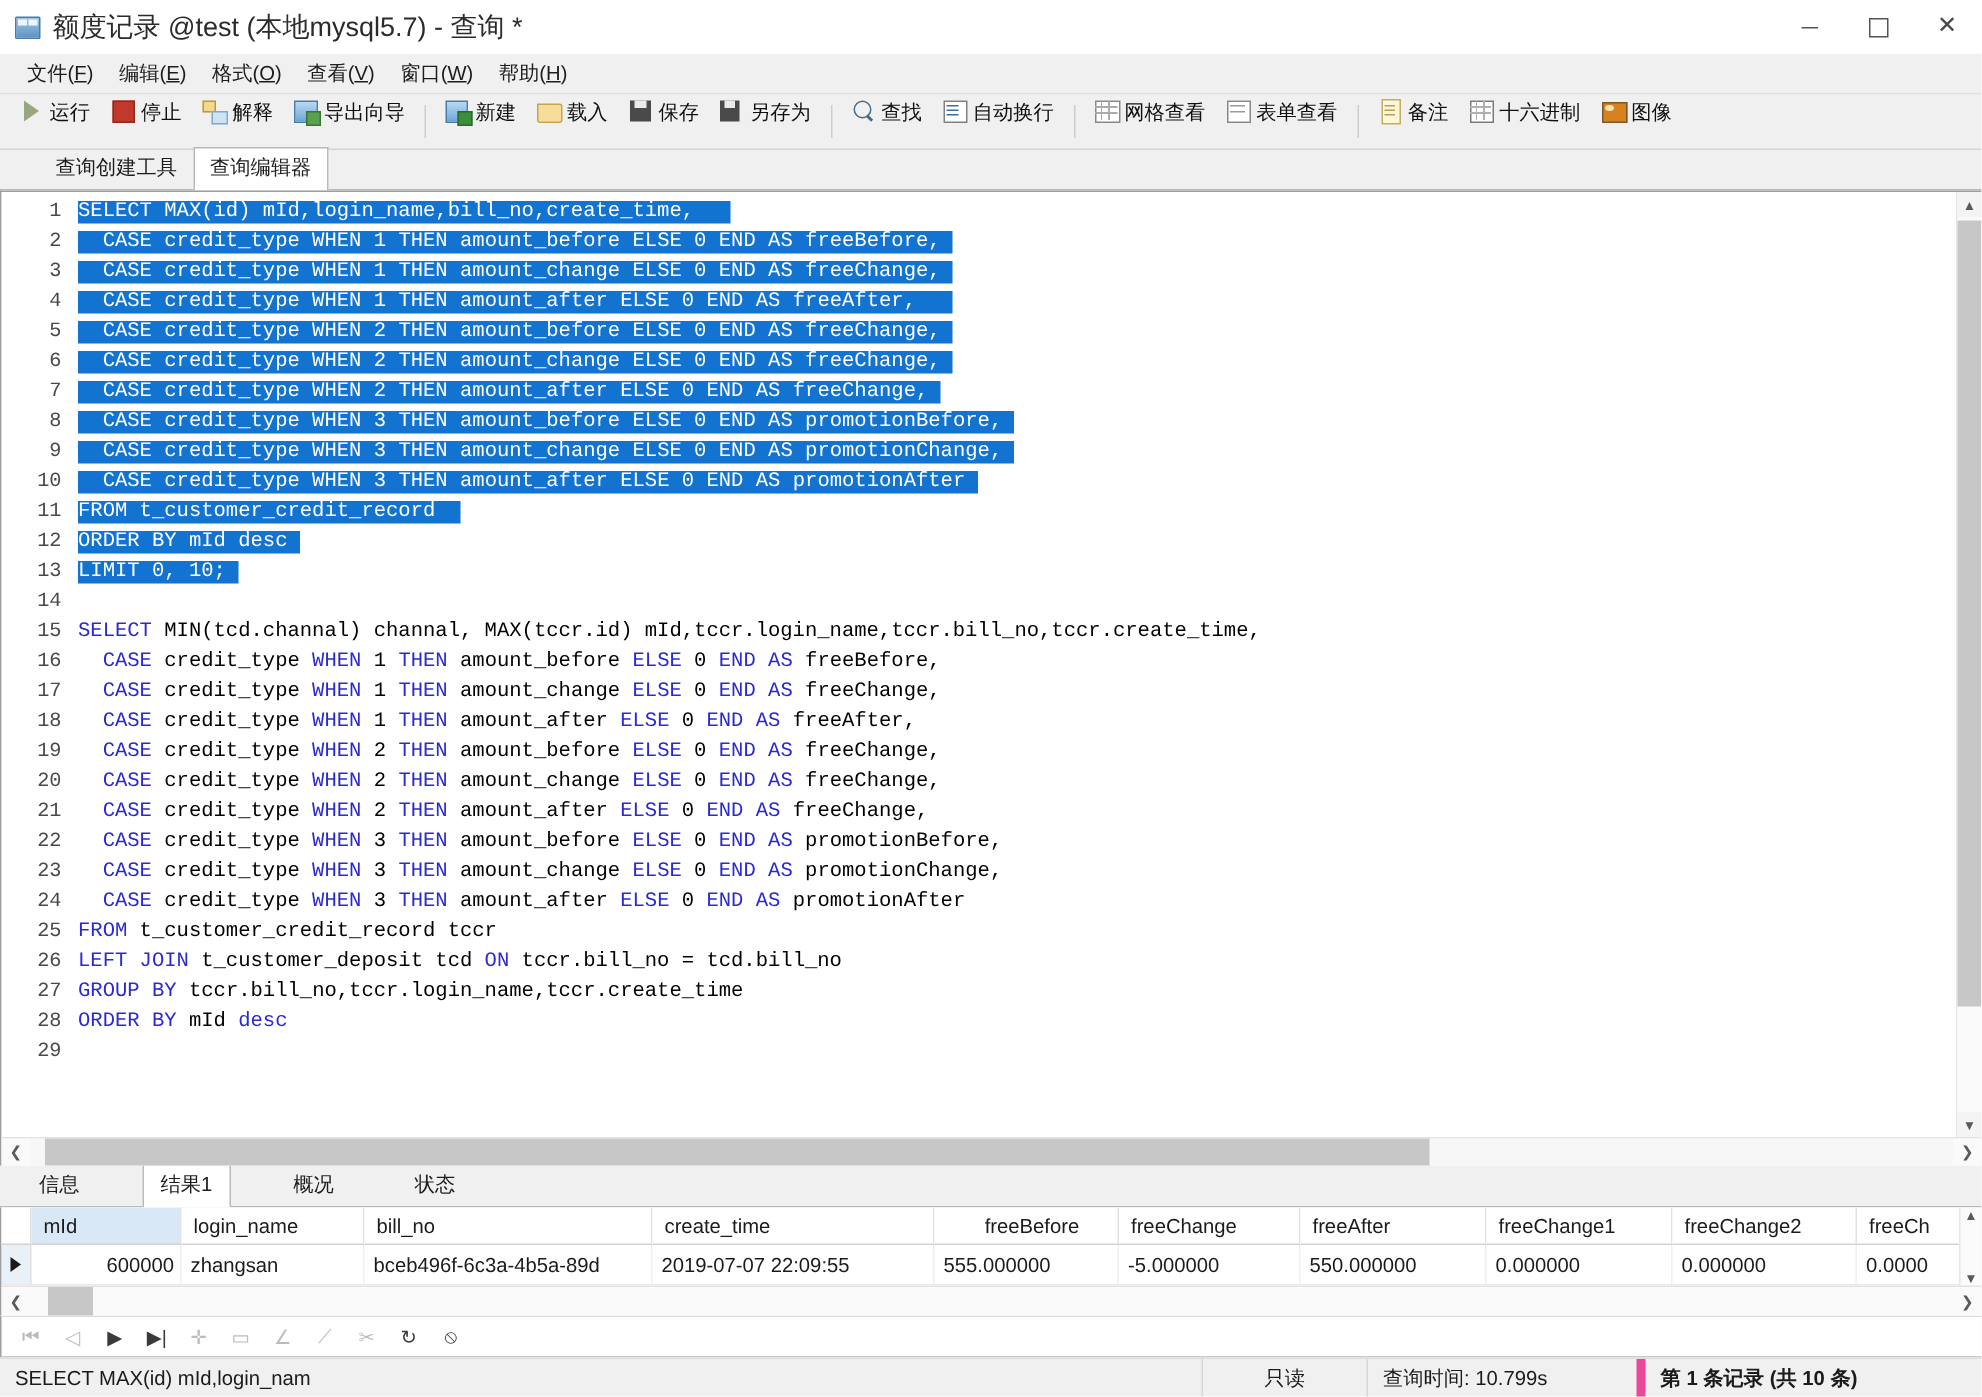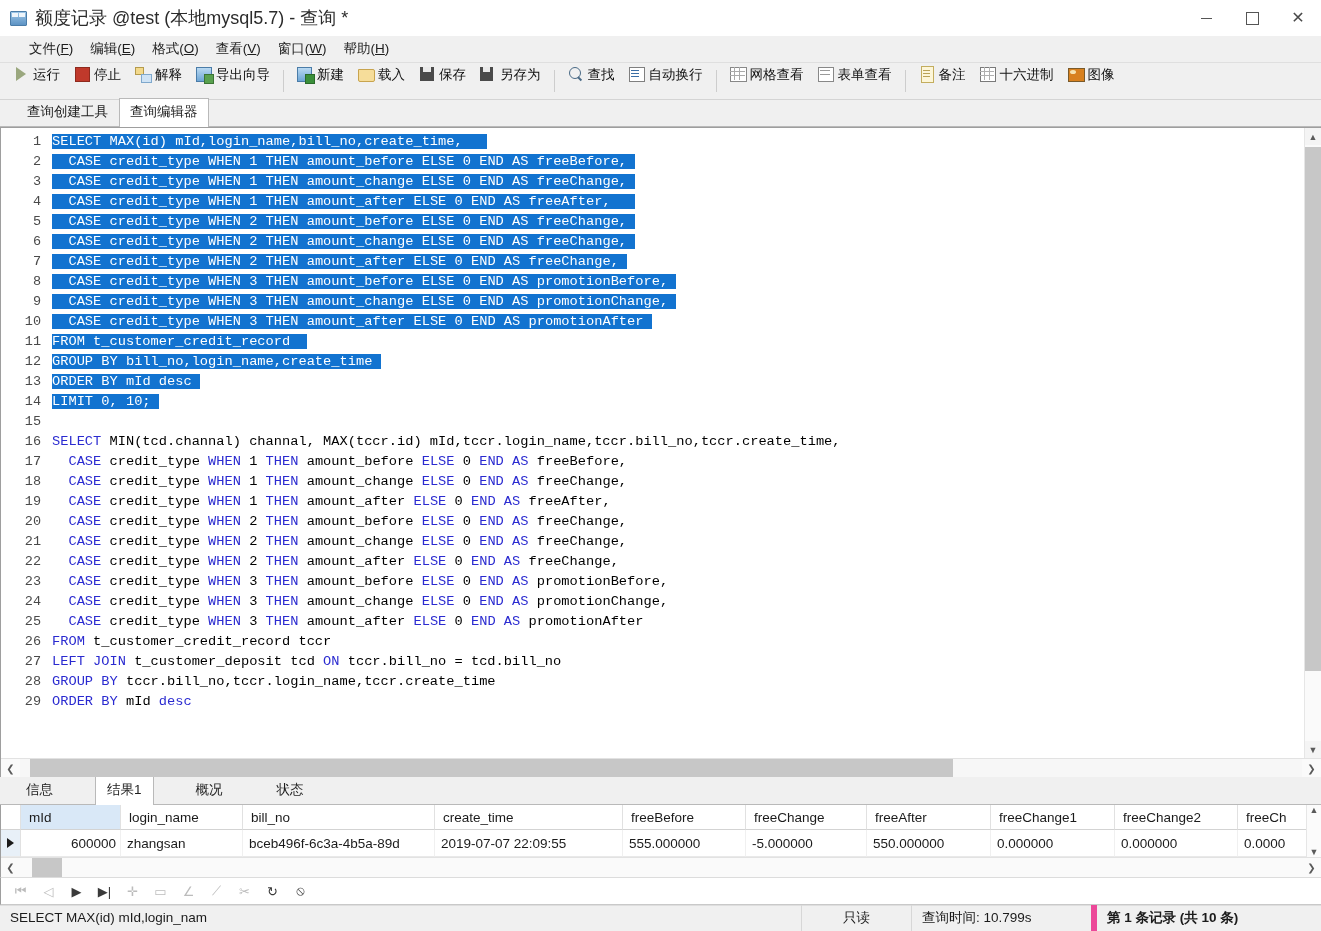--- a/index.html
+++ b/index.html
@@ -59,21 +59,21 @@
     content: ""; display: block; width: 11px; height: 11px;
     border: 1px solid #555;
   }
   .wc-close { font-size: 16px; font-weight: 300; line-height: 1; }
 
   
   .menubar {
     height: 27px; flex: 0 0 27px;
     background: #f0f0f0;
     display: flex; align-items: center;
-    padding-left: 21px;
+    padding-left: 10px;
     border-bottom: 1px solid #dfdfdf;
   }
   .menu-item {
     font-size: 13.5px; color: #1d1d1d;
     padding: 3px 9px 3px 8px;
     white-space: nowrap; cursor: default;
   }
   .menu-item .mn { text-decoration: underline; }
 
   
@@ -227,21 +227,21 @@
   .ico-image::after {
     content: ""; position: absolute; left: 2px; top: 4px;
     width: 6px; height: 4px; background: #f6e3b0; border-radius: 50%;
   }
 
   
   .tabstrip {
     height: 27px; flex: 0 0 27px;
     background: #f0f0f0;
     display: flex; align-items: flex-end;
-    padding-left: 16px;
+    padding-left: 26px;
     border-bottom: 1px solid #b9b9b9;
     text-align: right;
   }
   .tab {
     font-size: 13.5px; color: #1d1d1d;
     padding: 4px 10px 5px 10px;
     background: transparent;
     border: 1px solid transparent; border-bottom: none;
     cursor: default; white-space: nowrap;
   }
@@ -425,21 +425,21 @@
   .nav-ico {
     width: 15px; height: 15px; position: relative;
     display: flex; align-items: center; justify-content: center;
     font-size: 13px; color: #3a3a3a;
   }
   .nav-ico.dim { color: #bcbcbc; }
 
   
   .statusbar {
     height: 26px; flex: 0 0 26px;
-    background: #f0f0f0; display: flex; align-items: flex-end;
+    background: #f0f0f0; display: flex; align-items: center;
     font-size: 13.5px; color: #1b1b1b;
     border-top: 1px solid #dedede;
   }
   .sb-cell { padding: 0 10px; white-space: nowrap; height: 26px; line-height: 26px; }
   .sb-sql { flex: 1 1 auto; overflow: hidden; }
   .sb-ro { flex: 0 0 110px; border-left: 1px solid #d7d7d7; text-align: center; }
   .sb-time { flex: 0 0 180px; border-left: 1px solid #d7d7d7; }
   .sb-rec { flex: 0 0 230px; border-left: 6px solid #ec4899; font-weight: bold; }
 </style>
 </head>
@@ -576,21 +576,20 @@
           <div class="cl"><span class="sel"><span>  </span><span class="kw">CASE</span><span> credit_type </span><span class="kw">WHEN</span><span> 1 </span><span class="kw">THEN</span><span> amount_before </span><span class="kw">ELSE</span><span> 0 </span><span class="kw">END</span><span> </span><span class="kw">AS</span><span> freeBefore,</span><span> </span></span></div>
           <div class="cl"><span class="sel"><span>  </span><span class="kw">CASE</span><span> credit_type </span><span class="kw">WHEN</span><span> 1 </span><span class="kw">THEN</span><span> amount_change </span><span class="kw">ELSE</span><span> 0 </span><span class="kw">END</span><span> </span><span class="kw">AS</span><span> freeChange,</span><span> </span></span></div>
           <div class="cl"><span class="sel"><span>  </span><span class="kw">CASE</span><span> credit_type </span><span class="kw">WHEN</span><span> 1 </span><span class="kw">THEN</span><span> amount_after </span><span class="kw">ELSE</span><span> 0 </span><span class="kw">END</span><span> </span><span class="kw">AS</span><span> freeAfter,</span><span>   </span></span></div>
           <div class="cl"><span class="sel"><span>  </span><span class="kw">CASE</span><span> credit_type </span><span class="kw">WHEN</span><span> 2 </span><span class="kw">THEN</span><span> amount_before </span><span class="kw">ELSE</span><span> 0 </span><span class="kw">END</span><span> </span><span class="kw">AS</span><span> freeChange,</span><span> </span></span></div>
           <div class="cl"><span class="sel"><span>  </span><span class="kw">CASE</span><span> credit_type </span><span class="kw">WHEN</span><span> 2 </span><span class="kw">THEN</span><span> amount_change </span><span class="kw">ELSE</span><span> 0 </span><span class="kw">END</span><span> </span><span class="kw">AS</span><span> freeChange,</span><span> </span></span></div>
           <div class="cl"><span class="sel"><span>  </span><span class="kw">CASE</span><span> credit_type </span><span class="kw">WHEN</span><span> 2 </span><span class="kw">THEN</span><span> amount_after </span><span class="kw">ELSE</span><span> 0 </span><span class="kw">END</span><span> </span><span class="kw">AS</span><span> freeChange,</span><span> </span></span></div>
           <div class="cl"><span class="sel"><span>  </span><span class="kw">CASE</span><span> credit_type </span><span class="kw">WHEN</span><span> 3 </span><span class="kw">THEN</span><span> amount_before </span><span class="kw">ELSE</span><span> 0 </span><span class="kw">END</span><span> </span><span class="kw">AS</span><span> promotionBefore,</span><span> </span></span></div>
           <div class="cl"><span class="sel"><span>  </span><span class="kw">CASE</span><span> credit_type </span><span class="kw">WHEN</span><span> 3 </span><span class="kw">THEN</span><span> amount_change </span><span class="kw">ELSE</span><span> 0 </span><span class="kw">END</span><span> </span><span class="kw">AS</span><span> promotionChange,</span><span> </span></span></div>
           <div class="cl"><span class="sel"><span>  </span><span class="kw">CASE</span><span> credit_type </span><span class="kw">WHEN</span><span> 3 </span><span class="kw">THEN</span><span> amount_after </span><span class="kw">ELSE</span><span> 0 </span><span class="kw">END</span><span> </span><span class="kw">AS</span><span> promotionAfter</span><span> </span></span></div>
           <div class="cl"><span class="sel"><span class="kw">FROM</span><span> t_customer_credit_record</span><span>  </span></span></div>
-          <div class="cl"><span class="sel"><span class="kw">GROUP</span><span> </span><span class="kw">BY</span><span> bill_no,login_name,create_time</span><span> </span></span></div>
           <div class="cl"><span class="sel"><span class="kw">ORDER</span><span> </span><span class="kw">BY</span><span> mId </span><span class="kw">desc</span><span> </span></span></div>
           <div class="cl"><span class="sel"><span class="kw">LIMIT</span><span> 0, 10;</span><span> </span></span></div>
           <div class="cl">&nbsp;</div>
           <div class="cl"><span class="kw">SELECT</span><span> MIN(tcd.channal) channal, MAX(tccr.id) mId,tccr.login_name,tccr.bill_no,tccr.create_time,</span></div>
           <div class="cl"><span>  </span><span class="kw">CASE</span><span> credit_type </span><span class="kw">WHEN</span><span> 1 </span><span class="kw">THEN</span><span> amount_before </span><span class="kw">ELSE</span><span> 0 </span><span class="kw">END</span><span> </span><span class="kw">AS</span><span> freeBefore,</span></div>
           <div class="cl"><span>  </span><span class="kw">CASE</span><span> credit_type </span><span class="kw">WHEN</span><span> 1 </span><span class="kw">THEN</span><span> amount_change </span><span class="kw">ELSE</span><span> 0 </span><span class="kw">END</span><span> </span><span class="kw">AS</span><span> freeChange,</span></div>
           <div class="cl"><span>  </span><span class="kw">CASE</span><span> credit_type </span><span class="kw">WHEN</span><span> 1 </span><span class="kw">THEN</span><span> amount_after </span><span class="kw">ELSE</span><span> 0 </span><span class="kw">END</span><span> </span><span class="kw">AS</span><span> freeAfter,</span></div>
           <div class="cl"><span>  </span><span class="kw">CASE</span><span> credit_type </span><span class="kw">WHEN</span><span> 2 </span><span class="kw">THEN</span><span> amount_before </span><span class="kw">ELSE</span><span> 0 </span><span class="kw">END</span><span> </span><span class="kw">AS</span><span> freeChange,</span></div>
           <div class="cl"><span>  </span><span class="kw">CASE</span><span> credit_type </span><span class="kw">WHEN</span><span> 2 </span><span class="kw">THEN</span><span> amount_change </span><span class="kw">ELSE</span><span> 0 </span><span class="kw">END</span><span> </span><span class="kw">AS</span><span> freeChange,</span></div>
           <div class="cl"><span>  </span><span class="kw">CASE</span><span> credit_type </span><span class="kw">WHEN</span><span> 2 </span><span class="kw">THEN</span><span> amount_after </span><span class="kw">ELSE</span><span> 0 </span><span class="kw">END</span><span> </span><span class="kw">AS</span><span> freeChange,</span></div>
@@ -628,21 +627,21 @@
       </div>
 
     <div class="grid">
       <div class="grid-scroll">
         <div class="grid-head" id="grid-head">
           <div class="gh-corner"></div>
         <div class="gh hl" style="flex: 0 0 100px;">mId</div>
             <div class="gh" style="flex: 0 0 122px;">login_name</div>
             <div class="gh" style="flex: 0 0 192px;">bill_no</div>
             <div class="gh" style="flex: 0 0 188px;">create_time</div>
-            <div class="gh" style="flex: 0 0 123px;">freeBefore</div>
+            <div class="gh" style="flex: 0 0 123px; text-align: center;">freeBefore</div>
             <div class="gh" style="flex: 0 0 121px;">freeChange</div>
             <div class="gh" style="flex: 0 0 124px;">freeAfter</div>
             <div class="gh" style="flex: 0 0 124px;">freeChange1</div>
             <div class="gh" style="flex: 0 0 123px;">freeChange2</div>
             <div class="gh" style="flex: 0 0 70px;">freeCh</div>
           </div>
         <div id="grid-rows">
             <div class="grid-row">
               <div class="gr-marker"></div>
               <div class="gc num" style="flex: 0 0 100px;">600000</div>

